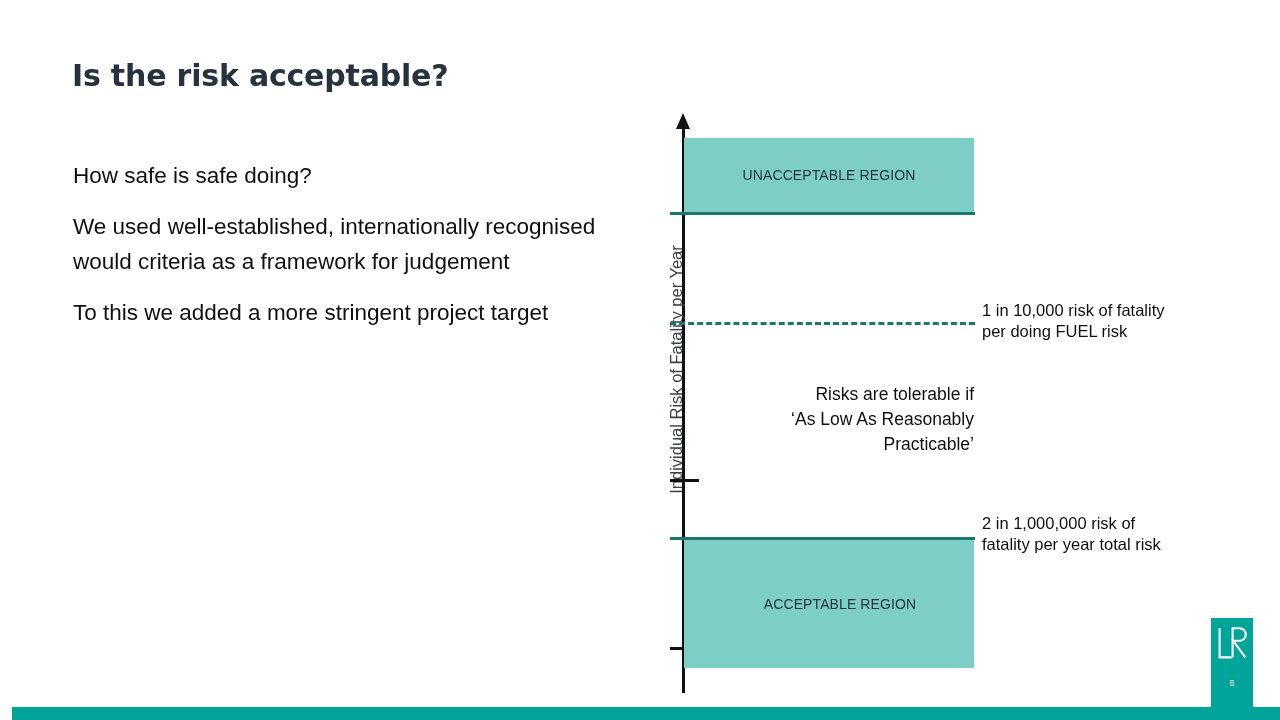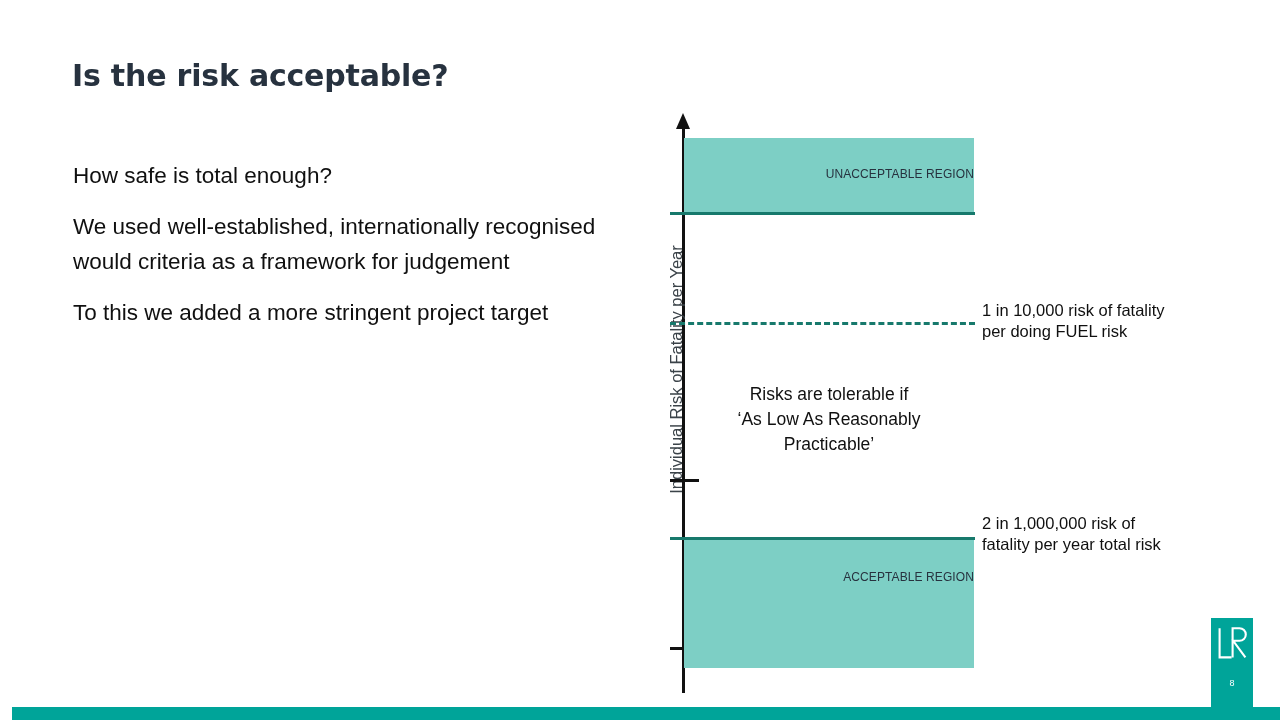--- a/index.html
+++ b/index.html
@@ -107,29 +107,29 @@
     left: 72px;
     width: 290px;
     background: #7dcfc5;
   }
   .region-box.unacceptable { top: 38px; height: 76px; }
   .region-box.acceptable   { top: 438px; height: 130px; }
   .region-label {
     position: absolute;
     width: 290px;
     left: 72px;
-    text-align: right;
-    font-size: 12px;
+    text-align: center;
+    font-size: 14px;
     color: #27323f;
     font-family: "Liberation Sans", sans-serif;
     letter-spacing: 0.1px;
     white-space: nowrap;
   }
   .region-label.unacceptable { top: 67px; }
-  .region-label.acceptable   { top: 470px; }
+  .region-label.acceptable   { top: 496px; padding-left: 11px; }
 
   
   .crit-line {
     position: absolute;
     left: 58px;
     width: 305px;
     height: 3px;
     background: #17796c;
   }
   .crit-line.solid-top    { top: 112px; }
@@ -140,21 +140,21 @@
     border-top: 3.5px dashed #17796c;
     height: 0;
   }
 
   
   .tolerable-text {
     position: absolute;
     left: 72px;
     top: 282px;
     width: 290px;
-    text-align: center;
+    text-align: right;
     font-size: 17.5px;
     line-height: 25px;
     color: #101010;
     font-family: "Liberation Sans", sans-serif;
   }
 
   
   .callout {
     position: absolute;
     left: 370px;
@@ -204,21 +204,21 @@
   }
 </style>
 </head>
 <body>
 
 <div class="slide">
 
   <div class="slide-title">Is the risk acceptable?</div>
 
   <div class="body-col">
-    <p class="para">How safe is total enough?</p>
+    <p class="para">How safe is safe doing?</p>
     <p class="para">We used well-established, internationally recognised would criteria as a framework for judgement</p>
     <p class="para">To this we added a more stringent project target</p>
   </div>
 
   <div class="diagram">
 
     <div class="axis-arrow"></div>
     <div class="axis-line"></div>
     <div class="axis-label">Individual Risk of Fatality per Year</div>
 

